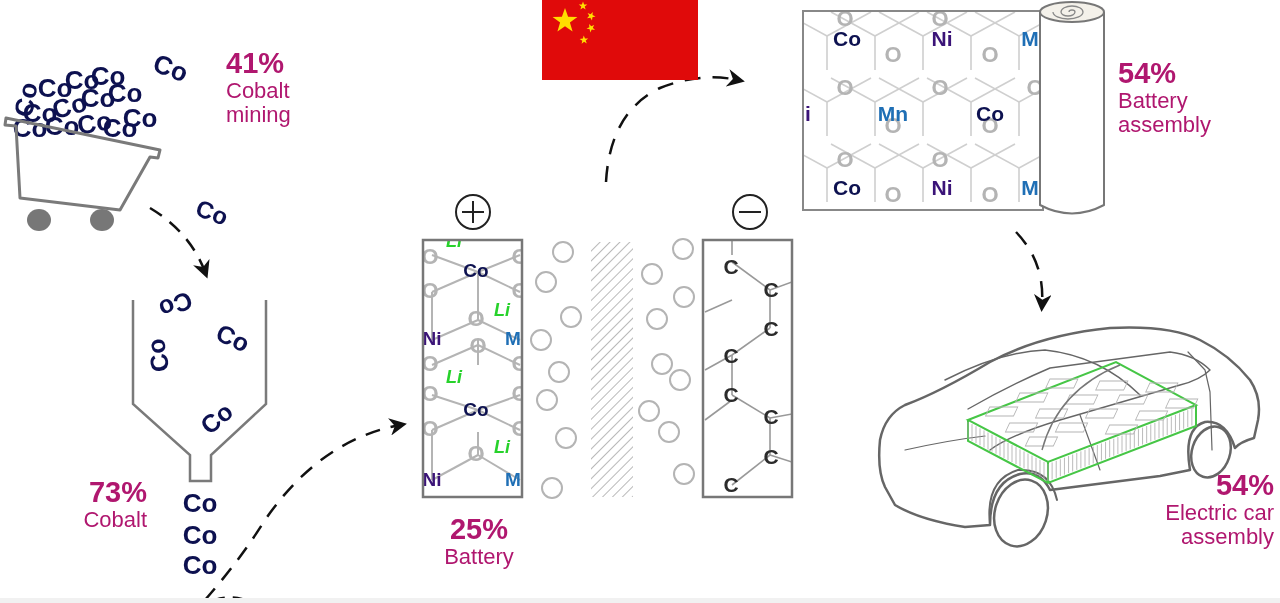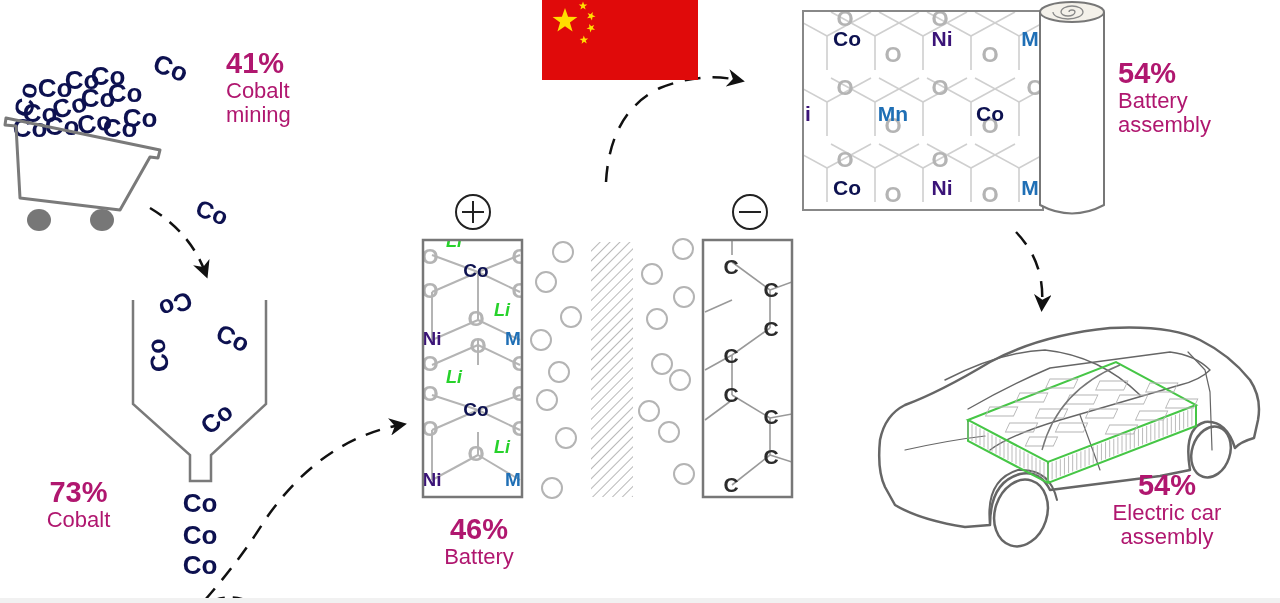--- a/index.html
+++ b/index.html
@@ -1,21 +1,21 @@
 <!DOCTYPE html>
 <html><head>
 <meta charset="utf-8">
 <style>
   html, body { margin:0; padding:0; background:#ffffff; }
   body { width:1280px; height:603px; position:relative; overflow:hidden; font-family:"Liberation Sans", sans-serif; }
   #stage { position:absolute; left:0; top:0; width:1280px; height:603px; }
   .lbl { position:absolute; color:#b0176f; font-family:"Liberation Sans", sans-serif; line-height:1.08; }
   .pct { font-weight:bold; font-size:29px; display:block; }
   .txt { font-size:22px; display:block; }
-  .right { text-align:center; }
+  .right { text-align:right; }
   .center { text-align:center; }
   svg text { font-family:"Liberation Sans", sans-serif; font-weight:bold; }
   .bottomline { position:absolute; left:0; top:598px; width:1280px; height:5px; background:#f1f1f1; }
 </style>
 </head>
 <body>
 
 <div id="stage">
 <svg id="art" width="1280" height="603" viewBox="0 0 1280 603" xmlns="http://www.w3.org/2000/svg">
   <defs>
@@ -402,21 +402,21 @@
   <span class="txt">Cobalt</span>
   <span class="txt">mining</span>
 </div>
 
 <div class="lbl right" style="left:10px; top:477px; width:137px;">
   <span class="pct">73%</span>
   <span class="txt">Cobalt</span>
 </div>
 
 <div class="lbl center" style="left:395px; top:514px; width:168px;">
-  <span class="pct">46%</span>
+  <span class="pct">25%</span>
   <span class="txt">Battery</span>
 </div>
 
 
 <div class="lbl" style="left:1118px; top:58px;">
   <span class="pct">54%</span>
   <span class="txt">Battery</span>
   <span class="txt">assembly</span>
 </div>
 

